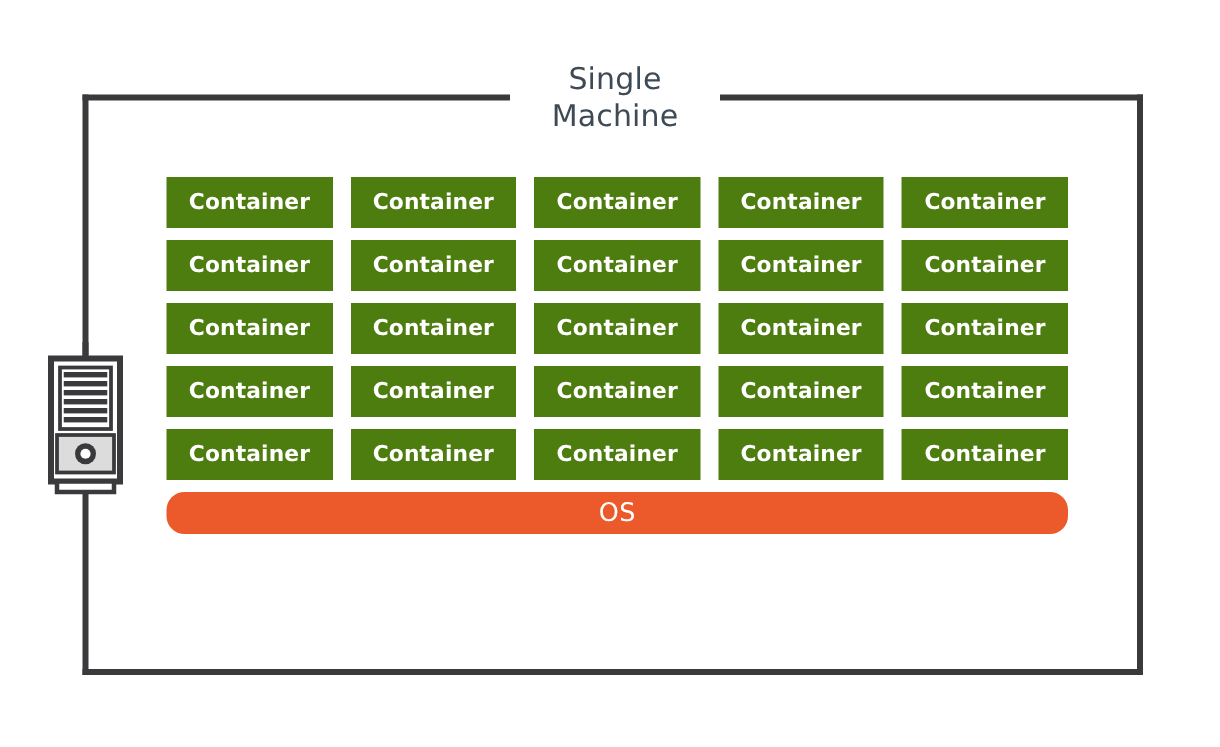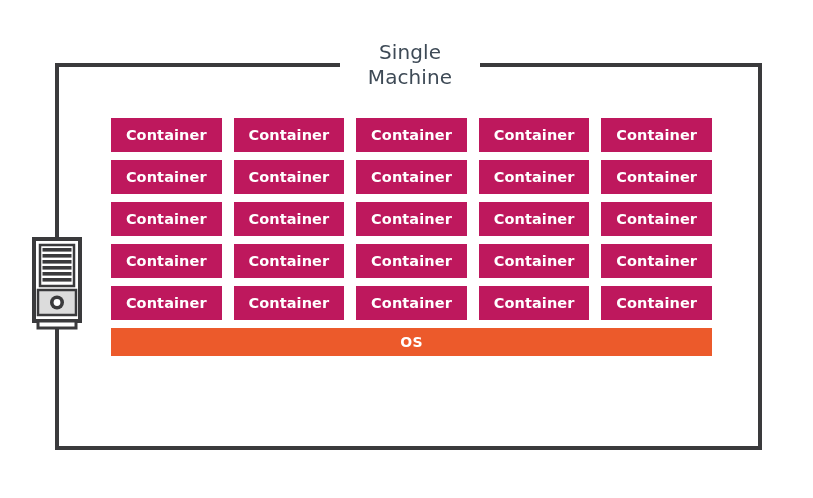--- a/index.html
+++ b/index.html
@@ -67,42 +67,43 @@
 
   #container-grid {
     display: grid;
     grid-template-columns: repeat(5, 1fr);
     column-gap: 12px;
     row-gap: 8px;
   }
 
   .container-box {
     height: 34px;
-    background: #be185d;
+    background: #4d7c0f;
     color: #ffffff;
     font-size: 14.5px;
     font-weight: bold;
     display: flex;
     align-items: center;
     justify-content: center;
     letter-spacing: 0.1px;
     box-sizing: border-box;
   }
 
   .layer-bar {
     height: 28px;
     margin-top: 8px;
     color: #ffffff;
-    font-size: 14px;
-    font-weight: bold;
+    font-size: 17px;
+    font-weight: normal;
     display: flex;
     align-items: center;
     justify-content: center;
     letter-spacing: 0.2px;
     box-sizing: border-box;
+    border-radius: 12px;
   }
   #os-bar       { background: #ec5a2b; }
   #hardware-bar { background: #6a5cae; margin-top: 6px; }
 </style>
 </head>
 <body>
 
 <div id="diagram-root">
 
   <div class="frame-edge" id="frame-top-left"></div>

